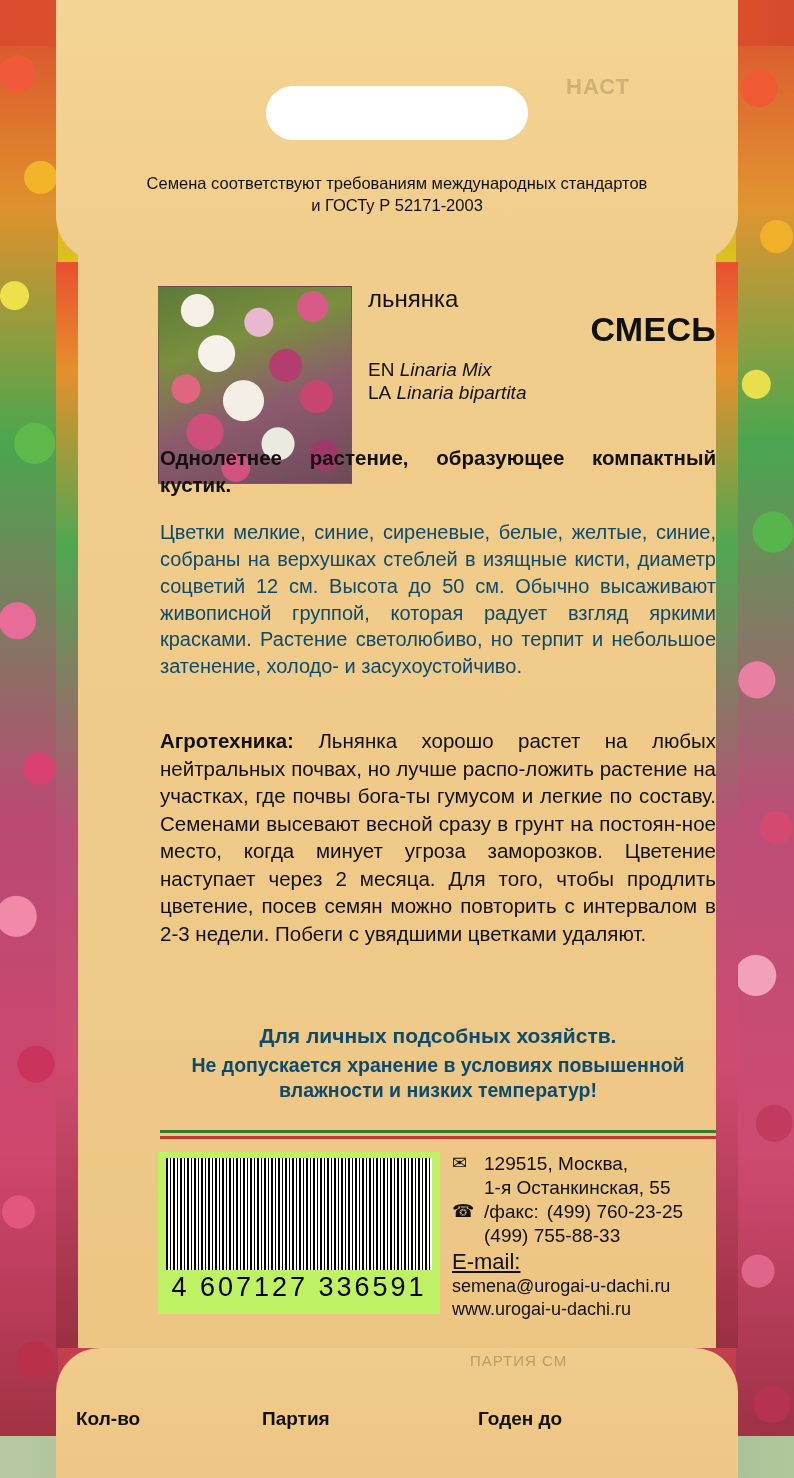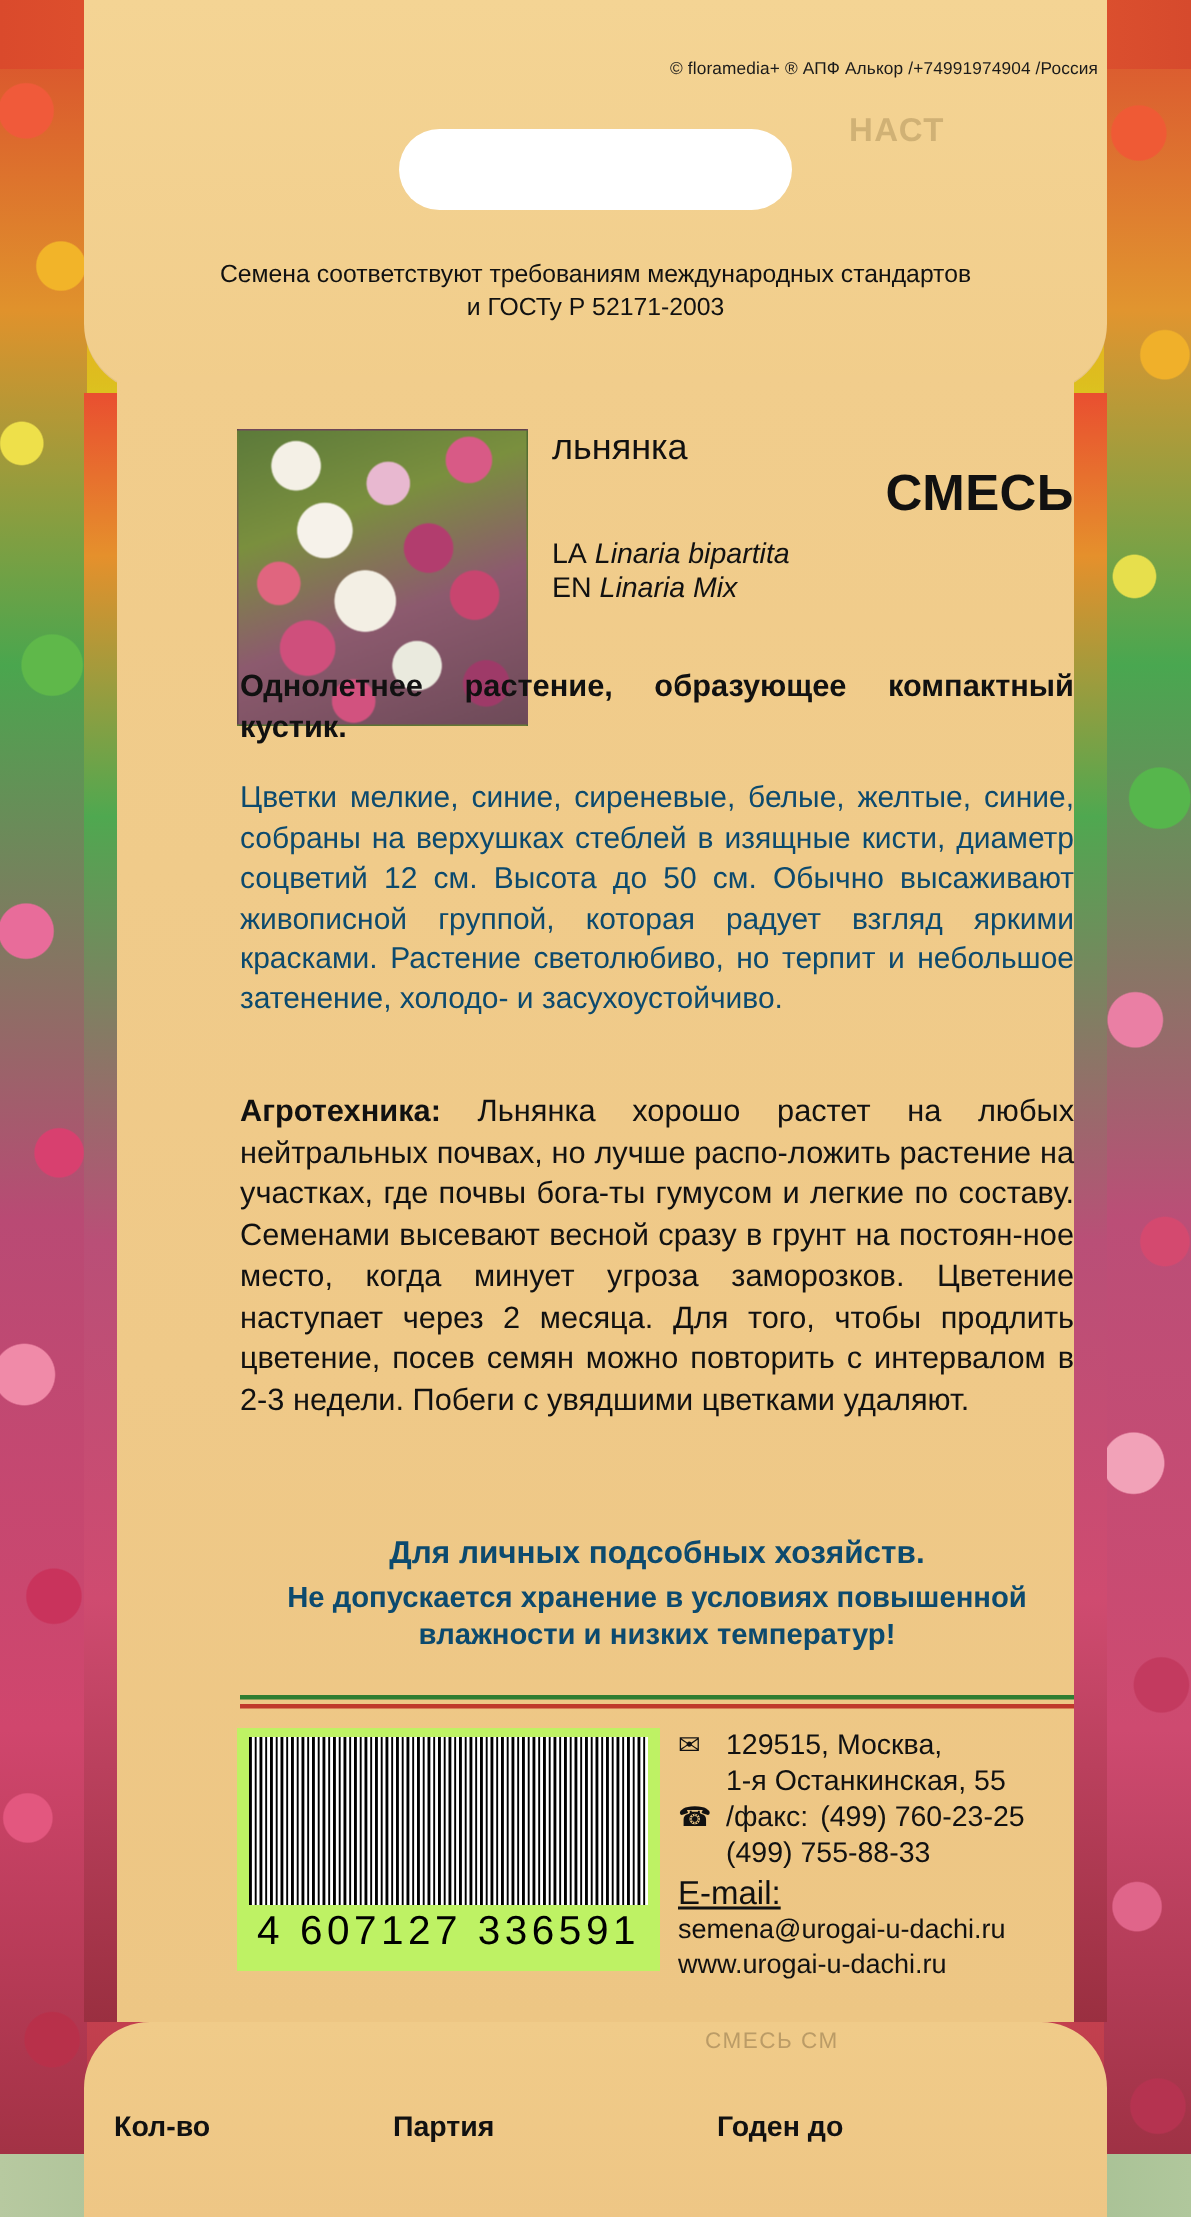--- a/index.html
+++ b/index.html
@@ -396,41 +396,38 @@
   <div class="side-cut-right"></div>
 
   <div class="header-block"></div>
   <div class="body-block"></div>
   <div class="footer-block"></div>
 
   <div class="hang-hole"></div>
 
   <div class="top-ghost">НАСТ</div>
 
-  <div class="credit-line">
-    <span>© floramedia+ ® АПФ Алькор /+74991974904 /Россия</span>
-  </div>
 
   <div class="standards">
     <div>Семена соответствуют требованиям международных стандартов</div>
     <div>и ГОСТу Р 52171-2003</div>
   </div>
 
   <div class="thumb"></div>
 
   <div class="title-col">
     <div class="title-small">льнянка</div>
     <div class="title-big">СМЕСЬ</div>
     <div class="latin-row">
+      <span class="code">EN</span>
+      <span>Linaria Mix</span>
+    </div>
+    <div class="latin-row">
       <span class="code">LA</span>
       <span>Linaria bipartita</span>
-    </div>
-    <div class="latin-row">
-      <span class="code">EN</span>
-      <span>Linaria Mix</span>
     </div>
   </div>
 
   <div class="desc">
     <p class="lead">Однолетнее растение, образующее компактный кустик.</p>
   </div>
 
   <div class="desc-rest">
     <span style="visibility:hidden">Однолетнее растение, образующее компактный кустик.</span>
     <span>Цветки мелкие, синие, сиреневые, белые, желтые, синие, собраны на верхушках стеблей в изящные кисти, диаметр соцветий 12 см. Высота до 50 см. Обычно высаживают живописной группой, которая радует взгляд яркими красками. Растение светолюбиво, но терпит и небольшое затенение, холодо- и засухоустойчиво.</span>
@@ -467,21 +464,21 @@
       <span class="sym">☎</span>
       <span>/факс:</span>
       <span>(499) 760-23-25</span>
     </div>
     <div class="phones">(499) 755-88-33</div>
     <div class="email-label">E-mail:</div>
     <div class="email-val">semena@urogai-u-dachi.ru</div>
     <div class="site">www.urogai-u-dachi.ru</div>
   </div>
 
-  <div class="footer-ghost">СМЕСЬ СМ</div>
+  <div class="footer-ghost">ПАРТИЯ СМ</div>
 
   <div class="footer-labels">
     <div>Кол-во</div>
     <div>Партия</div>
     <div>Годен до</div>
   </div>
 
 </div>
 
 </body></html>

